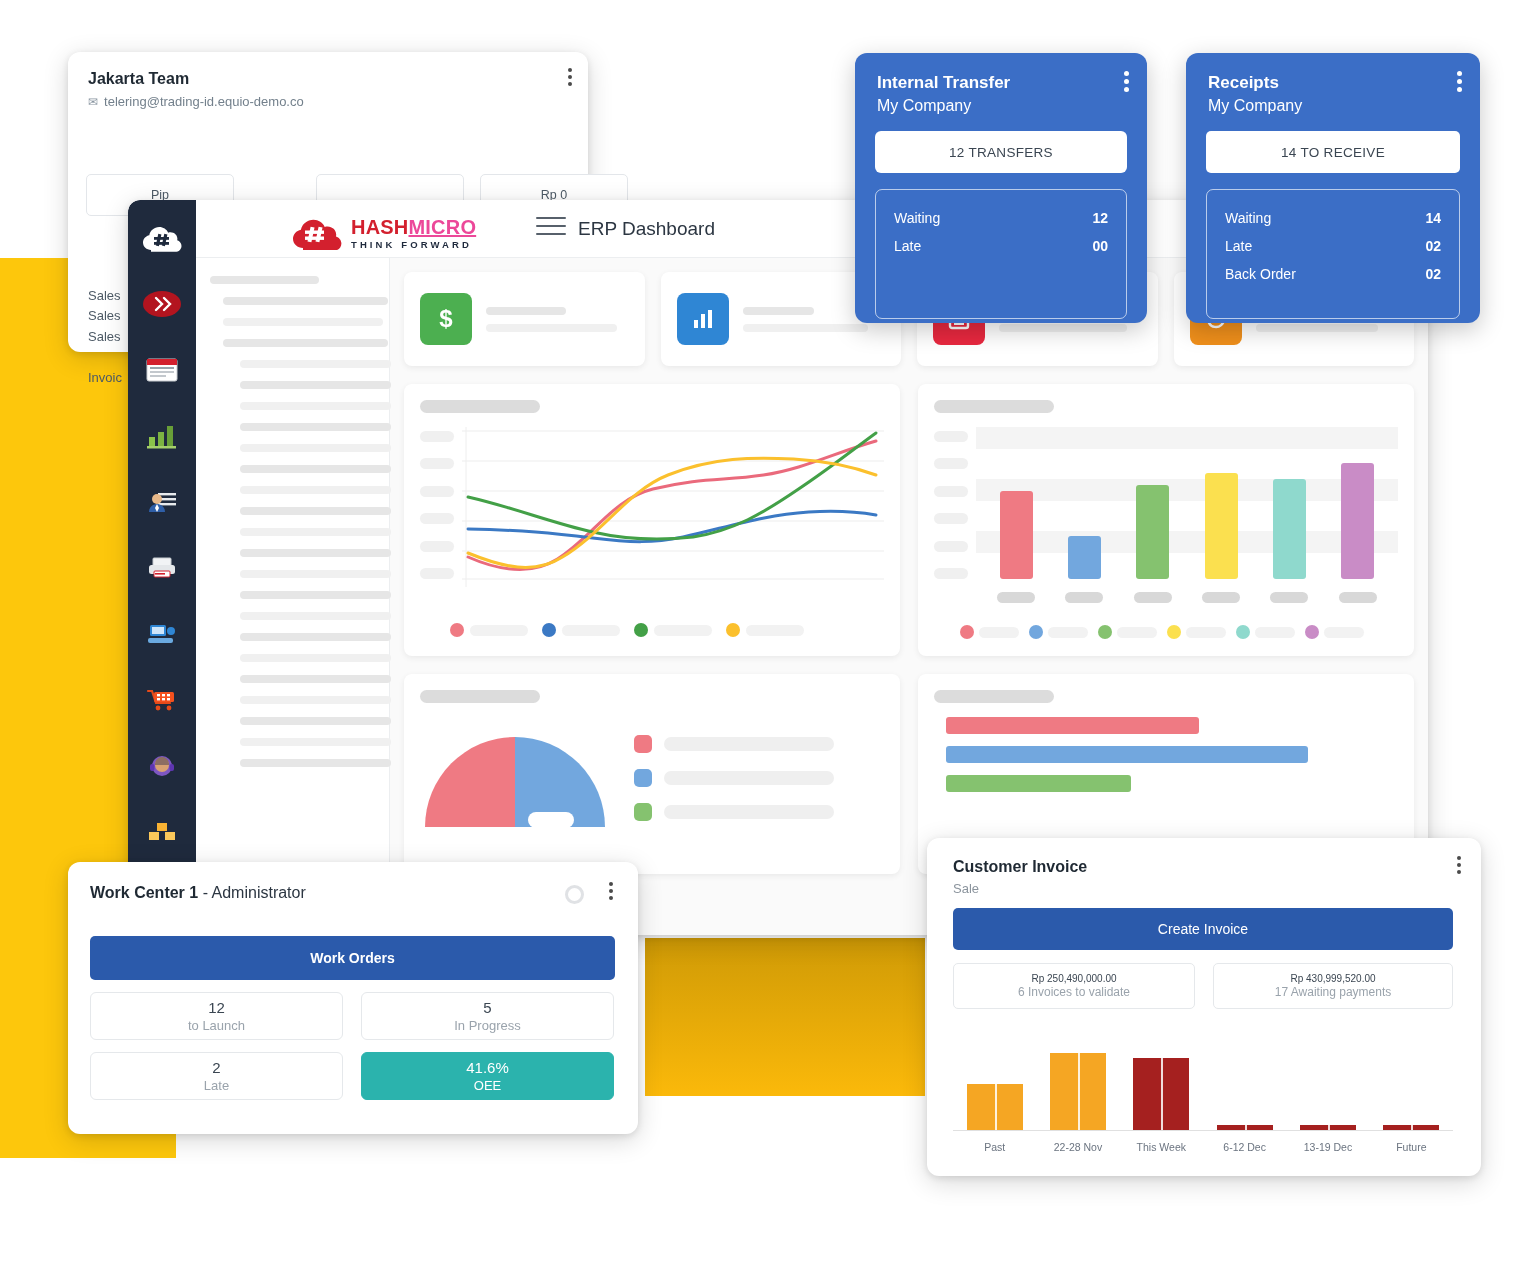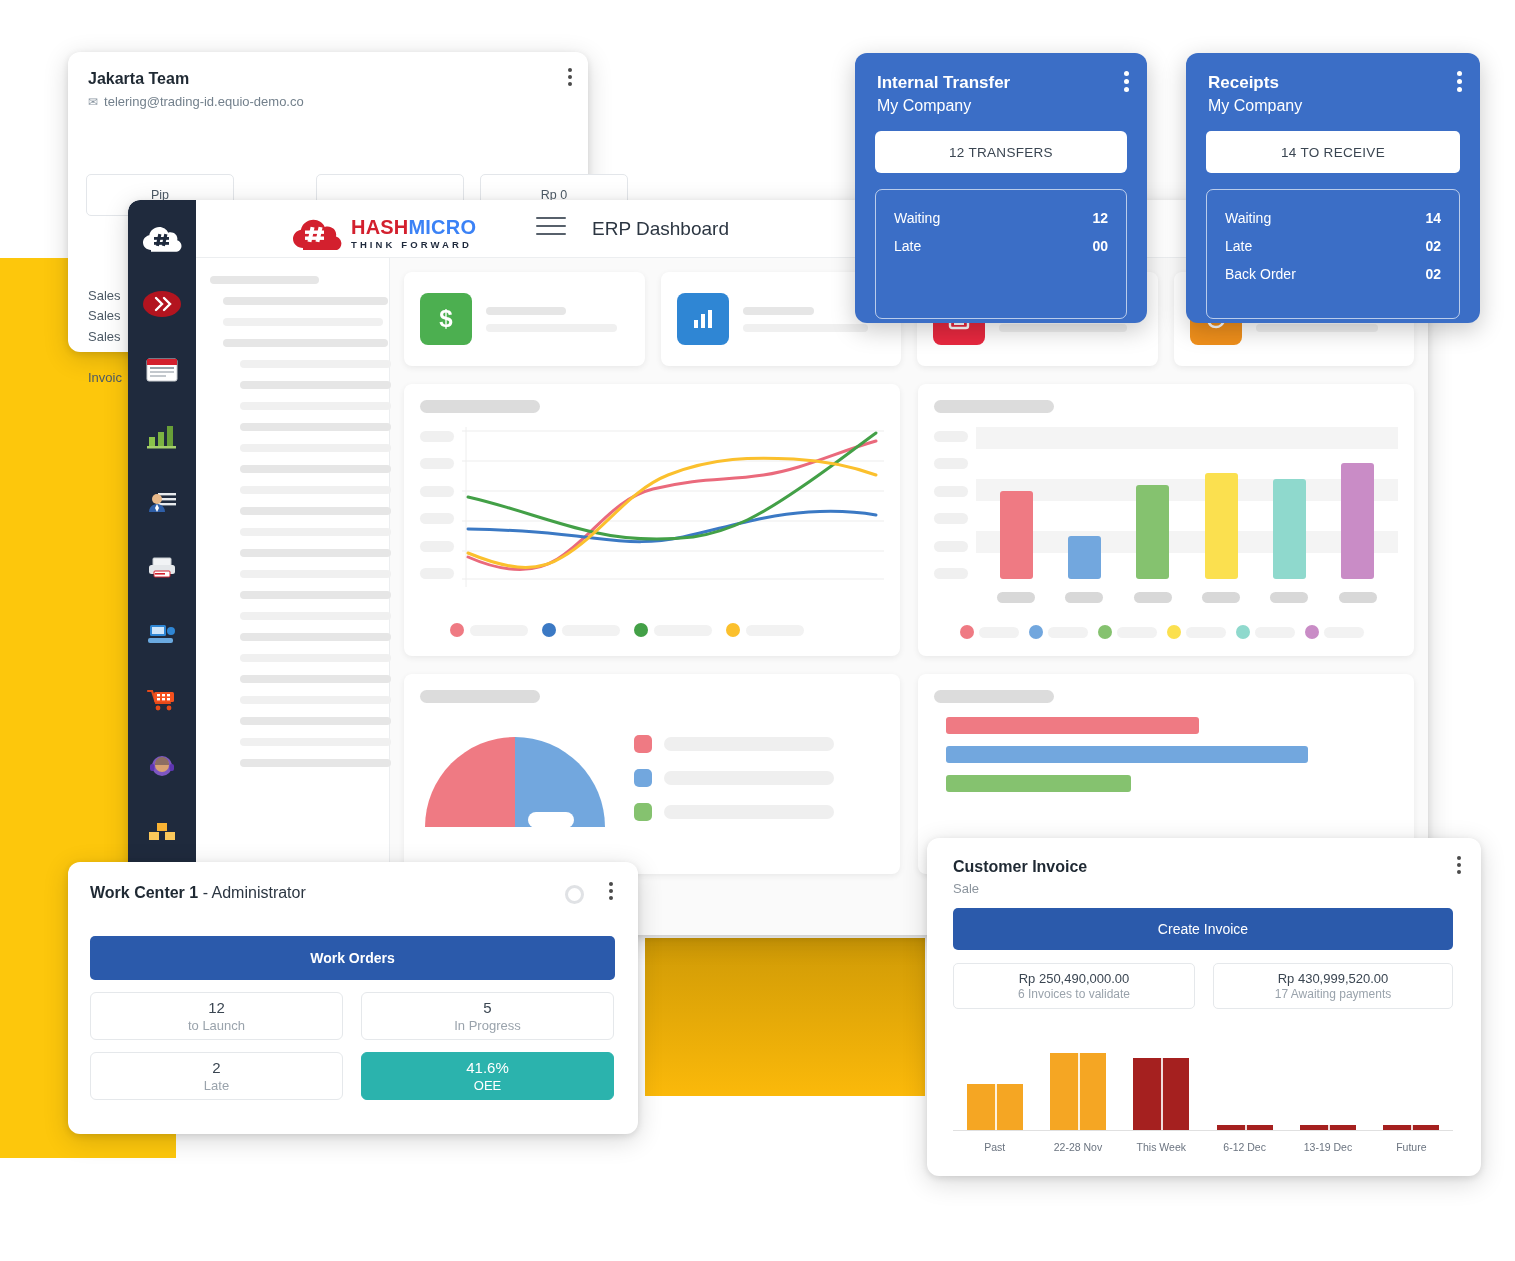--- a/index.html
+++ b/index.html
@@ -99,25 +99,25 @@
     background:#1f2a3d; border-radius:12px 0 0 12px;
     display:flex; flex-direction:column; align-items:center; padding-top:18px; gap:26px;
   }
   .side-ico { width:40px; height:40px; display:flex; align-items:center; justify-content:center; cursor:pointer; }
   #erp .mainwrap { position:absolute; left:68px; top:0; right:0; bottom:0; background:#fff; }
   #erp .topbar { position:absolute; left:0; top:0; right:0; height:58px; background:#fff; border-bottom:1px solid #eceef0; }
   #erp .logo { position:absolute; left:96px; top:16px; display:flex; align-items:center; gap:9px; }
   #erp .logo .cloudmark { width:50px; height:34px; }
   #erp .logo .txt { line-height:1; }
   #erp .logo .txt .l1 { font-size:20px; font-weight:bold; letter-spacing:.2px; }
-  #erp .logo .txt .l1 .a { color:#d3202e; } #erp .logo .txt .l1 .b { color:#3b82f6; }
+  #erp .logo .txt .l1 .a { color:#d3202e; } #erp .logo .txt .l1 .b { color:#ec4899;text-decoration:underline; }
   #erp .logo .txt .l2 { font-size:9.5px; letter-spacing:3.1px; color:#1f2a3d; font-weight:bold; margin-top:3px;}
   #erp .hamb { position:absolute; left:340px; top:17px; width:30px; cursor:pointer; }
   #erp .hamb span { display:block; height:2px; background:#57606b; margin-bottom:6px; border-radius:2px;}
-  #erp .dashtitle { position:absolute; left:382px; top:18px; font-size:19px; color:#2c3642;margin-left:14px; }
+  #erp .dashtitle { position:absolute; left:382px; top:18px; font-size:19px; color:#2c3642; }
   #erp .content { position:absolute; left:0; top:58px; right:0; bottom:0; background:#fafafa; display:flex; }
   #erp .listpane { width:194px; background:#fff; padding:18px 14px 0 14px; flex:none; border-right:1px solid #eceef0; }
   #erp .panel { flex:1; padding:14px; overflow:hidden; }
 
   .sk { background:#e6e6e6; border-radius:20px; height:8px; margin-bottom:13px; }
   .sk.lite { background:#f0f0f0; }
 
   
   .kpi-row { display:flex; gap:16px; }
   .kpi {
@@ -164,21 +164,21 @@
   
   #invoice { left:927px; top:838px; width:554px; height:338px; }
   #invoice .title { position:absolute; left:26px; top:20px; font-size:16px; font-weight:bold; color:#1f2933; }
   #invoice .sub { position:absolute; left:26px; top:43px; font-size:13px; color:#8b949d; }
   #invoice .kebab { right:20px; top:18px; }
   #invoice .create { position:absolute; left:26px; top:70px; width:500px; height:42px; font-size:14px; font-weight:normal; }
   #invoice .amt {
     position:absolute; top:125px; height:46px; border:1px solid #e5e8eb; border-radius:5px;
     display:flex; flex-direction:column; align-items:center; justify-content:center; gap:1px;
   }
-  #invoice .amt .v { font-size:13px; color:#3b4652; }
+  #invoice .amt .v { font-size:10px; color:#3b4652; }
   #invoice .amt .c { font-size:12px; color:#9aa3ac; }
   #invoice .amt.a1 { left:26px; width:242px; }
   #invoice .amt.a2 { left:286px; width:240px; }
   #invoice .chartbox { position:absolute; left:26px; top:195px; width:500px; height:120px; }
   #invoice .bars { position:absolute; left:0; bottom:22px; width:100%; height:98px; display:flex; align-items:flex-end; }
   #invoice .bcol { flex:1; display:flex; flex-direction:column; align-items:center; justify-content:flex-end; height:100%; position:relative; }
   #invoice .bar { width:56px; position:relative; }
   #invoice .bar::after { content:""; position:absolute; left:50%; top:-12px; bottom:0; width:2px; background:rgba(255,255,255,.85); }
   #invoice .baseline { position:absolute; left:0; bottom:22px; width:100%; height:1px; background:#e0e0e0; }
   #invoice .xlabels { position:absolute; left:0; bottom:0; width:100%; display:flex; }

